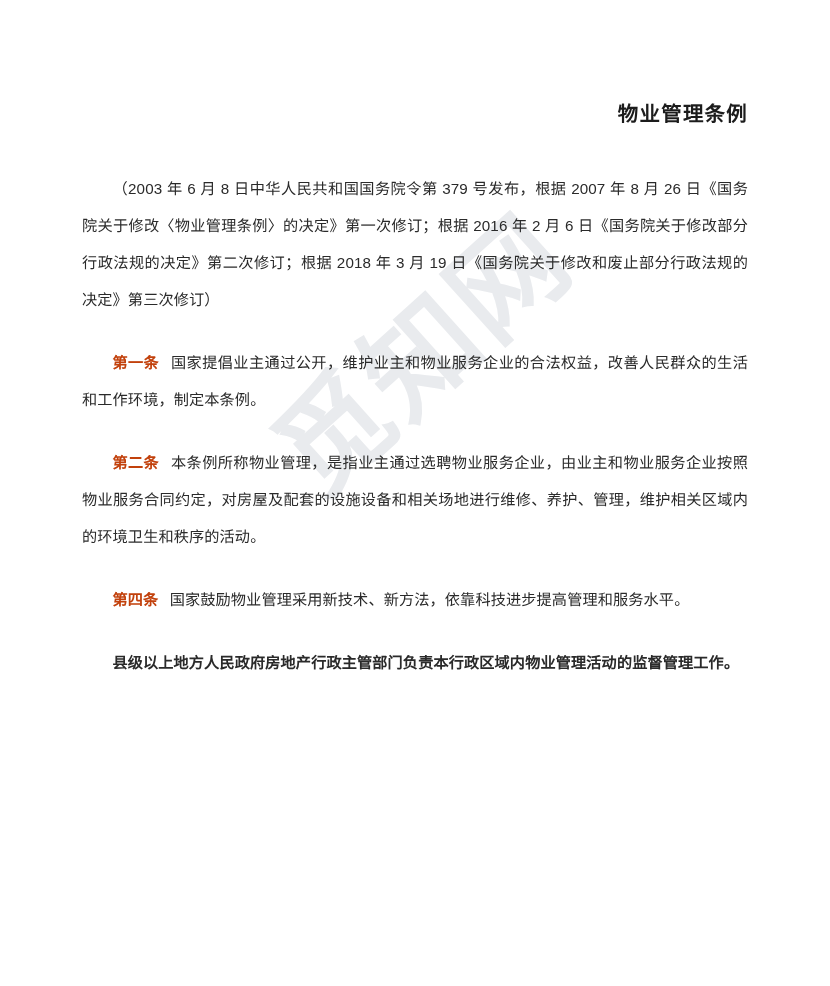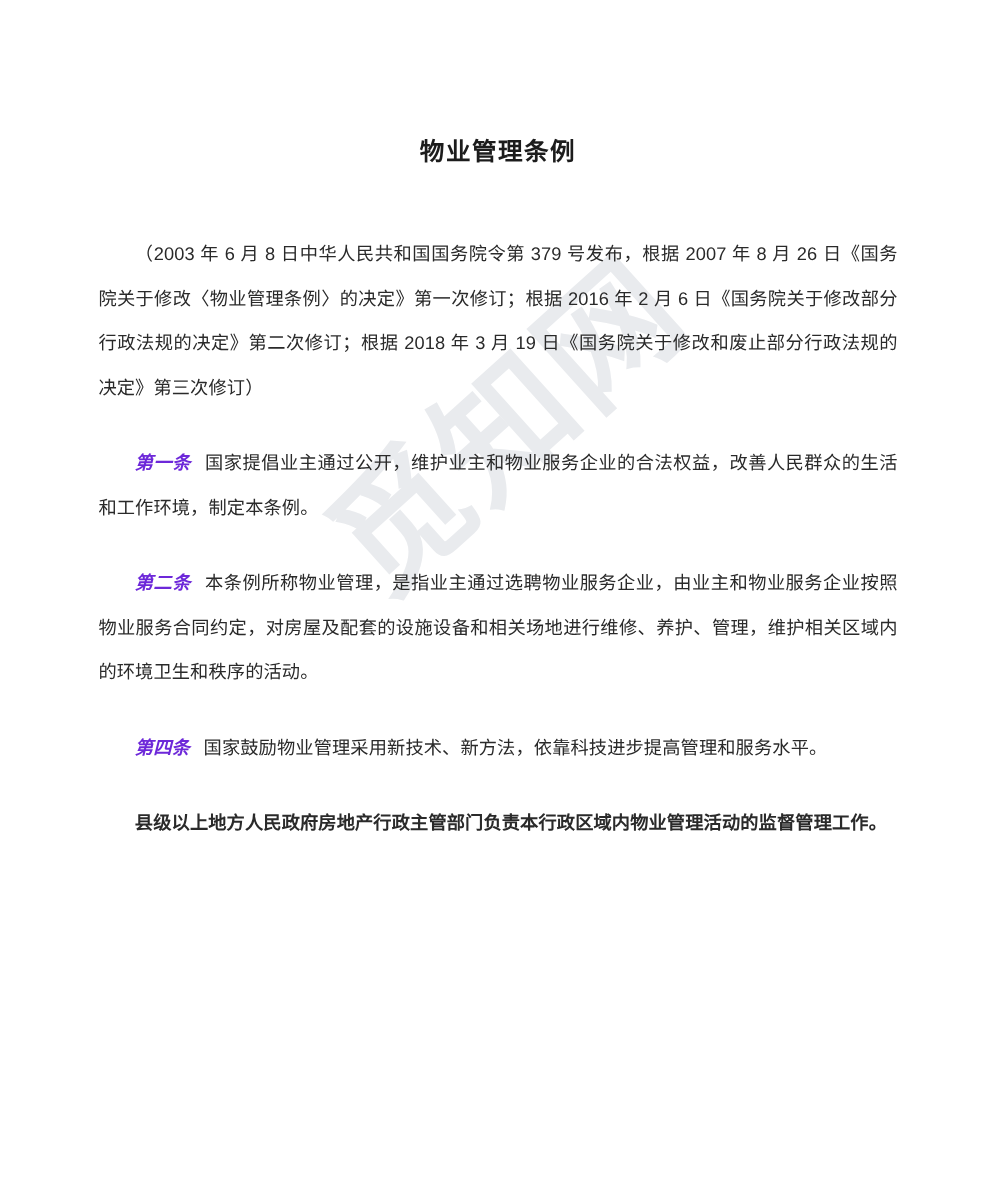--- a/index.html
+++ b/index.html
@@ -45,23 +45,23 @@
     user-select: none;
   }
   
   .content {
     position: relative;
     z-index: 1;
     padding: 0 82px;
     box-sizing: border-box;
   }
   .doc-title {
-    margin: 12px;
+    margin: 0;
     padding-top: 97px;
-    text-align: center;
+    text-align: right;
     font-size: 20.5px;
     font-weight: 700;
     color: #1c1c1c;
     letter-spacing: 1.2px;
   }
   .preamble {
     margin: 0;
     padding-top: 43px;
     font-size: 15.2px;
     line-height: 37px;
@@ -84,22 +84,21 @@
     padding-top: 26px;
     font-size: 15.2px;
     line-height: 37px;
     color: #2a2a2a;
     text-align: justify;
     text-indent: 2em;
     letter-spacing: 0.1px;
   }
   .article-label {
     font-weight: 700;
-    color: #6d28d9;
-    font-style: italic;
+    color: #c2410c;
   }
   .article-gap {
     display: inline-block;
     width: 0.75em;
   }
   .plain-para {
     margin: 0;
     padding-top: 26px;
     font-size: 15.2px;
     line-height: 37px;

